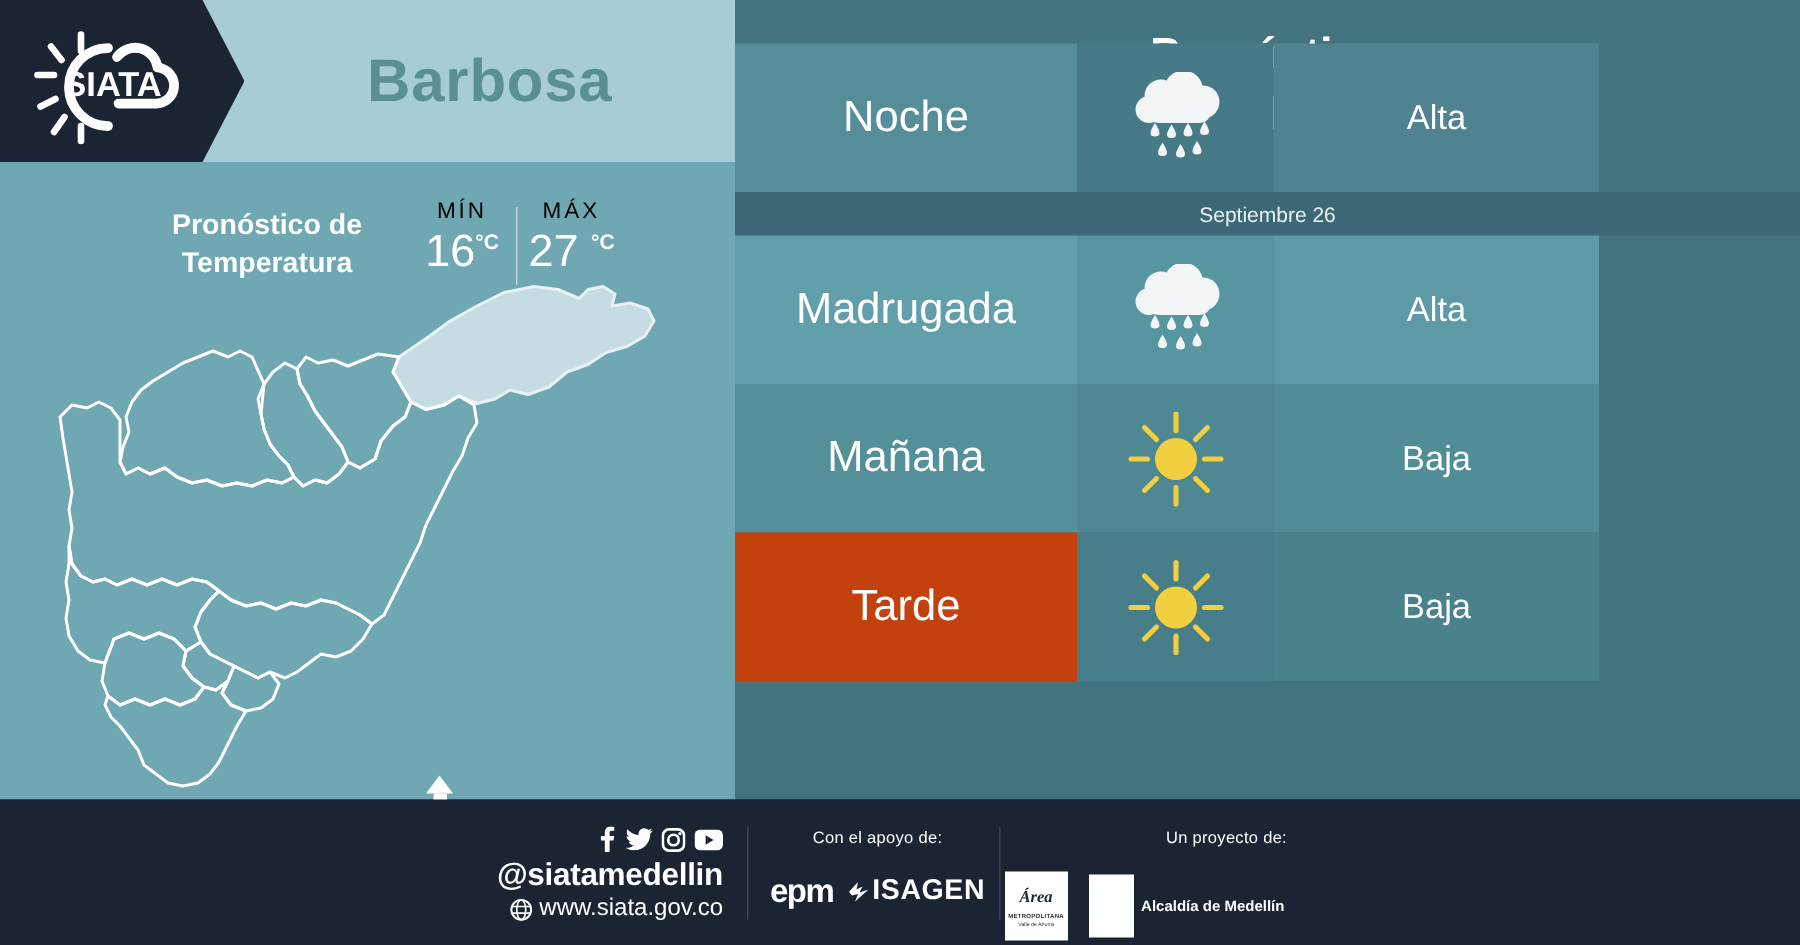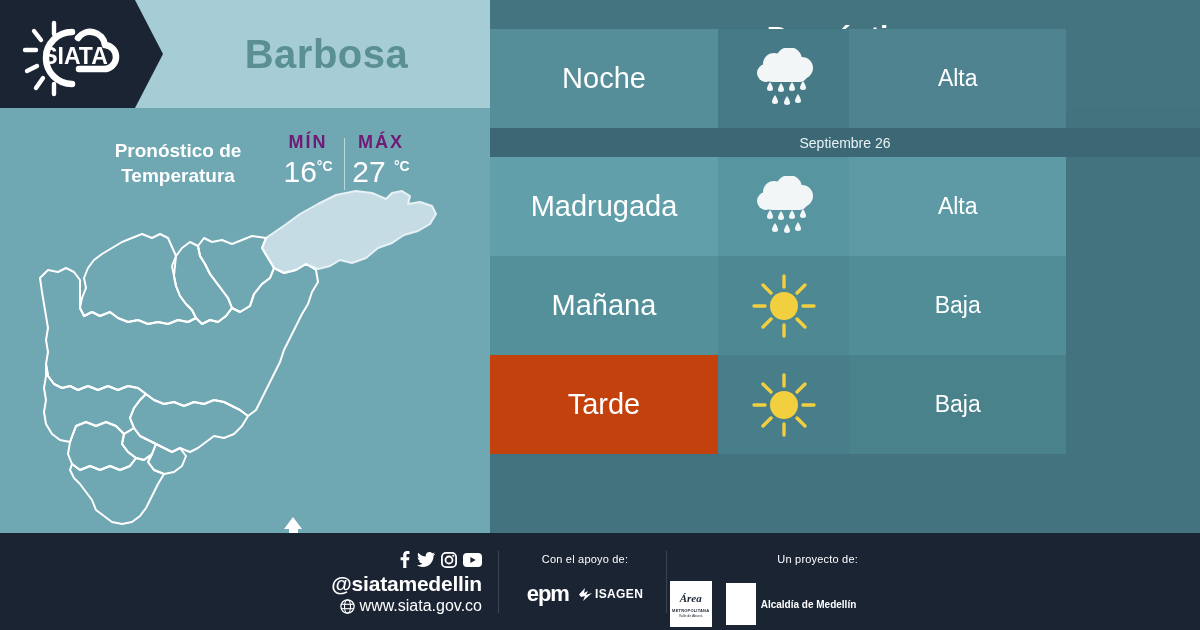--- a/index.html
+++ b/index.html
@@ -19,21 +19,21 @@
   .logo-wrap{position:absolute;left:14px;top:16px;width:120px;height:84px;}
   .city-name{position:absolute;left:163px;top:0;width:327px;height:108px;
      display:flex;align-items:center;justify-content:center;
      color:#5a8f96;font-size:40px;font-weight:bold;letter-spacing:.5px;}
   .left-body{position:absolute;left:0;top:108px;width:490px;height:425px;background:#6fa7b3;}
 
   .temp-block{position:absolute;left:0;top:16px;width:490px;height:74px;}
   .temp-title{position:absolute;left:88px;top:14px;width:180px;text-align:center;
      color:#ffffff;font-size:19px;font-weight:bold;line-height:25px;}
   .tnum{position:absolute;top:8px;text-align:center;color:#ffffff;}
-  .tnum .lbl{font-size:18px;letter-spacing:2px;font-weight:700;display:block;color:#701a75;}
+  .tnum .lbl{font-size:15px;letter-spacing:2px;font-weight:400;display:block;color:#000000;}
   .tnum .val{font-size:30px;font-weight:400;display:block;margin-top:2px;}
   .tnum .val sup{font-size:14px;font-weight:bold;vertical-align:super;}
   .tmin{left:272px;width:72px;}
   .tmax{left:344px;width:74px;}
   .tdiv{position:absolute;left:344px;top:14px;width:1px;height:52px;background:#cfe3e8;opacity:.8;}
 
   .map-wrap{position:absolute;left:0;top:82px;width:490px;height:343px;}
   .compass{position:absolute;left:277px;top:327px;width:32px;text-align:center;color:#fff;}
   .compass .tri{width:0;height:0;margin:0 auto;border-left:9px solid transparent;border-right:9px solid transparent;border-bottom:12px solid #fff;}
   .compass .stem{width:9px;height:9px;margin:0 auto;background:#fff;}
@@ -74,21 +74,21 @@
   .fsocial{position:absolute;left:300px;top:18px;width:182px;text-align:right;color:#fff;}
   .ficons{font-size:0;line-height:0;margin-bottom:3px;height:18px;}
   .ficons svg{margin-left:6px;vertical-align:middle;}
   .fhandle{font-size:21px;font-weight:bold;line-height:24px;letter-spacing:-.2px;}
   .fsite{font-size:16px;line-height:20px;display:flex;align-items:center;justify-content:flex-end;gap:5px;}
   .vdiv{position:absolute;top:18px;width:1px;height:62px;background:#3a4454;}
   .fapoyo{position:absolute;left:510px;top:20px;width:150px;text-align:center;color:#fff;}
   .fcap{font-size:11px;letter-spacing:.2px;margin-bottom:16px;}
   .fbrands{display:flex;align-items:center;justify-content:center;gap:10px;}
   .epm{font-size:22px;font-weight:bold;letter-spacing:-1px;}
-  .isagen{font-size:12px;font-weight:bold;letter-spacing:.4px;display:flex;align-items:center;gap:2px;}
+  .isagen{font-size:19px;font-weight:bold;letter-spacing:.4px;display:flex;align-items:center;gap:2px;}
   .fproyecto{position:absolute;left:668px;top:20px;width:190px;text-align:right;color:#fff;}
   .amva{width:42px;height:46px;background:#fff;display:flex;flex-direction:column;
         align-items:center;justify-content:center;color:#1b2433;}
   .amva .cur{font-family:"Liberation Serif",serif;font-style:italic;font-size:11px;line-height:15px;font-weight:bold;}
   .amva .l1s{font-size:4px;font-weight:bold;letter-spacing:.2px;margin-top:2px;}
   .amva .l2s{font-size:3.5px;margin-top:1px;}
   .alc{display:flex;align-items:center;gap:5px;}
   .alc-box{width:30px;height:42px;background:#fff;}
   .alc-txt{font-size:10px;font-weight:bold;color:#fff;}
 </style>

